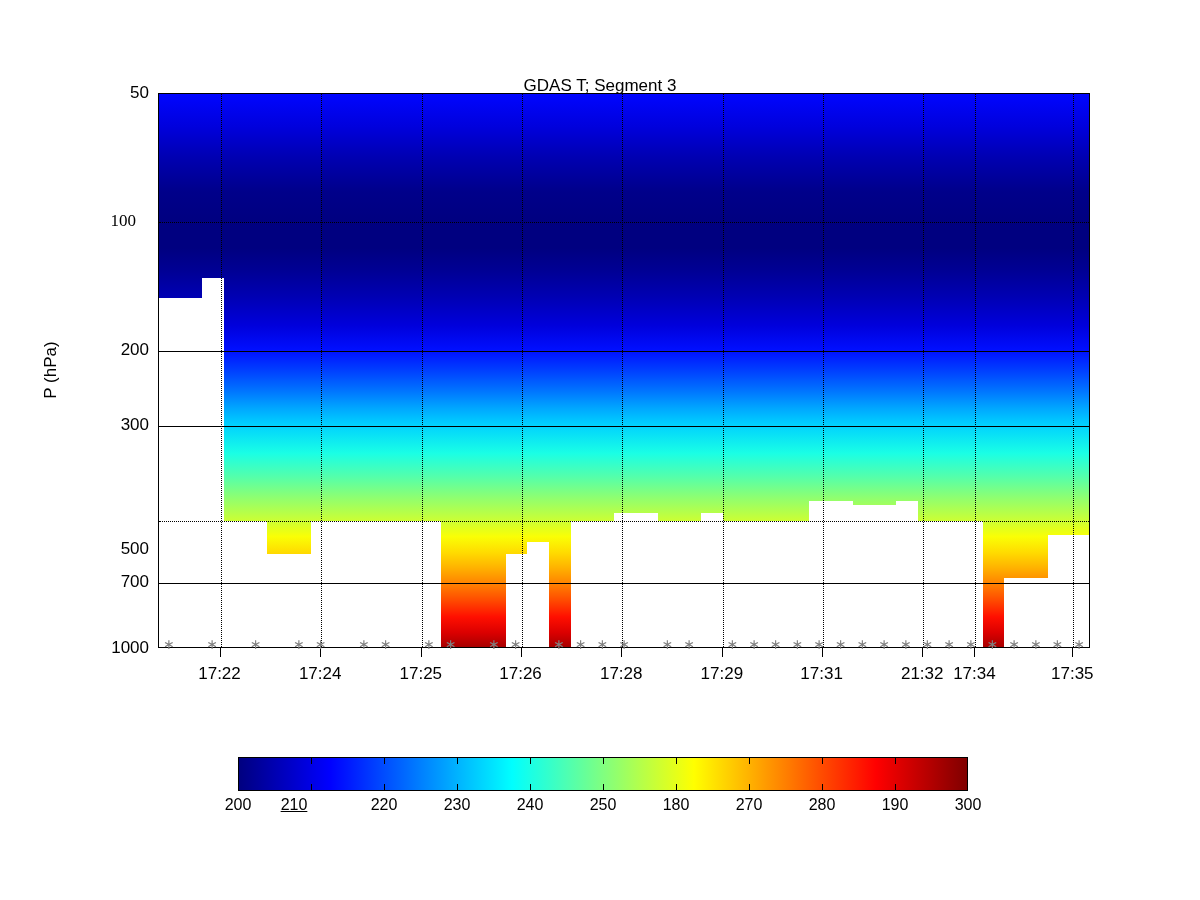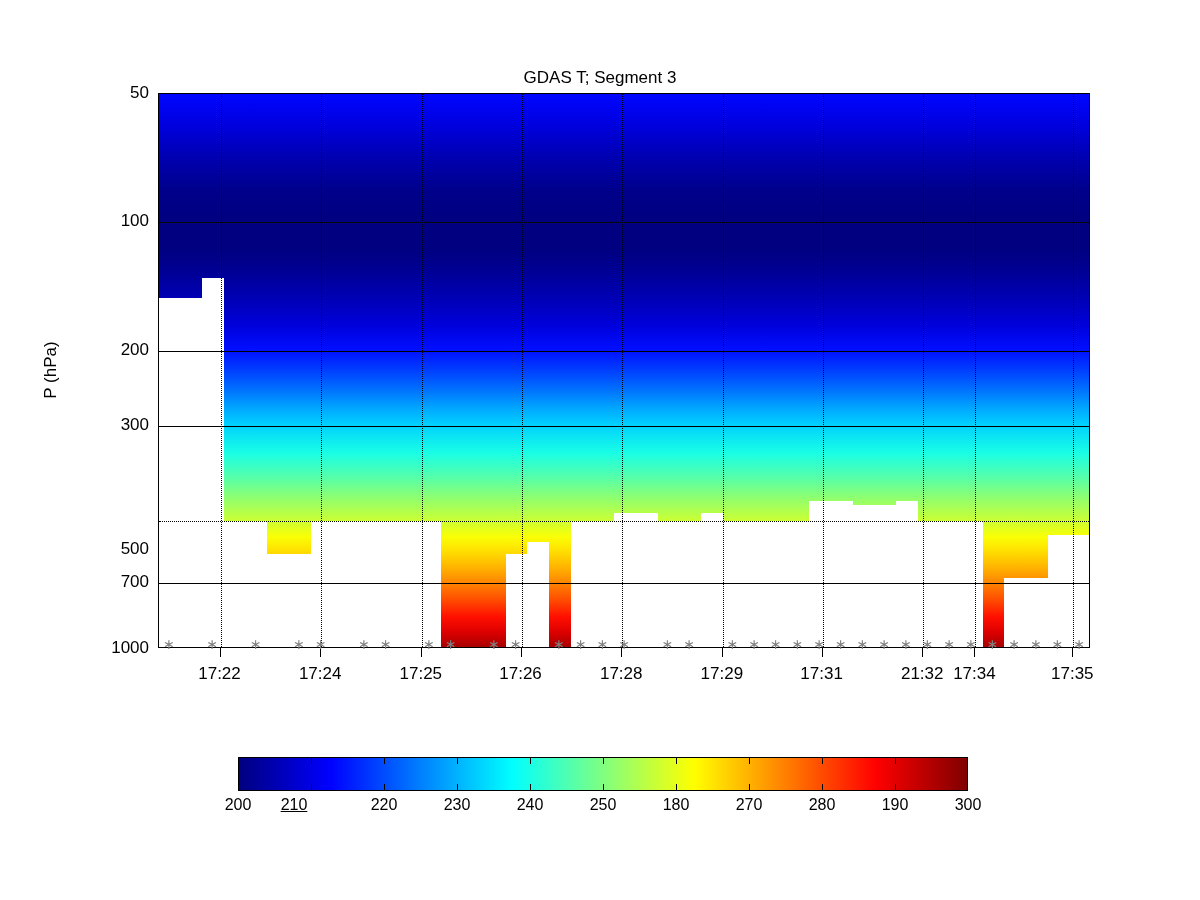--- a/index.html
+++ b/index.html
@@ -8,21 +8,21 @@
     font-family:"Liberation Sans", sans-serif;
     color:#000;overflow:hidden;position:relative;
   }
   #figure{position:absolute;left:0;top:0;width:1200px;height:900px;}
 
   .title-line{
     position:absolute;left:0;width:1200px;text-align:center;
     font-size:17px;color:#000;white-space:nowrap;
   }
   #title1{top:21px;}
-  #title2{top:68px;text-align:center;}
+  #title2{top:76px;text-align:center;}
 
   
   #axes{
     position:absolute;left:158px;top:93px;width:932px;height:555px;
     border:1.5px solid #000;box-sizing:border-box;background:#fff;
   }
   #plotclip{position:absolute;left:0;top:0;width:100%;height:100%;overflow:hidden;}
   #datalayer{position:absolute;left:0;top:0;width:100%;height:100%;}
   .col{position:absolute;top:0;bottom:0;}
   .mask{position:absolute;left:0;right:0;background:#ffffff;}
@@ -200,21 +200,21 @@
           <div class="gridline-v" style="left: 663.584px;"></div>
           <div class="gridline-v" style="left: 764.24px;"></div>
           <div class="gridline-v" style="left: 816.432px;"></div>
           <div class="gridline-v" style="left: 914.292px;"></div>
         </div>
     </div>
   </div>
 
   <div id="ylabels">
       <div class="ylab" style="left: 29px; top: 93px;">50</div>
-      <div class="ylab" style="left: 29px; top: 221.415px;">100</div>
+      <div class="ylab" style="left: 16px; top: 221.415px; font-family: Liberation Serif, serif;">100</div>
       <div class="ylab" style="left: 29px; top: 349.83px;">200</div>
       <div class="ylab" style="left: 29px; top: 424.948px;">300</div>
       <div class="ylab" style="left: 29px; top: 549px;">500</div>
       <div class="ylab" style="left: 29px; top: 581.921px;">700</div>
       <div class="ylab" style="left: 29px; top: 648px;">1000</div>
     </div>
   <div id="xlabels">
       <div class="xtickmark" style="left: 219.512px; top: 648px; height: 9px;"></div>
       <div class="xlab" style="left: 174.512px; top: 664px;">17:22</div>
       <div class="xtickmark" style="left: 320.168px; top: 648px; height: 9px;"></div>

